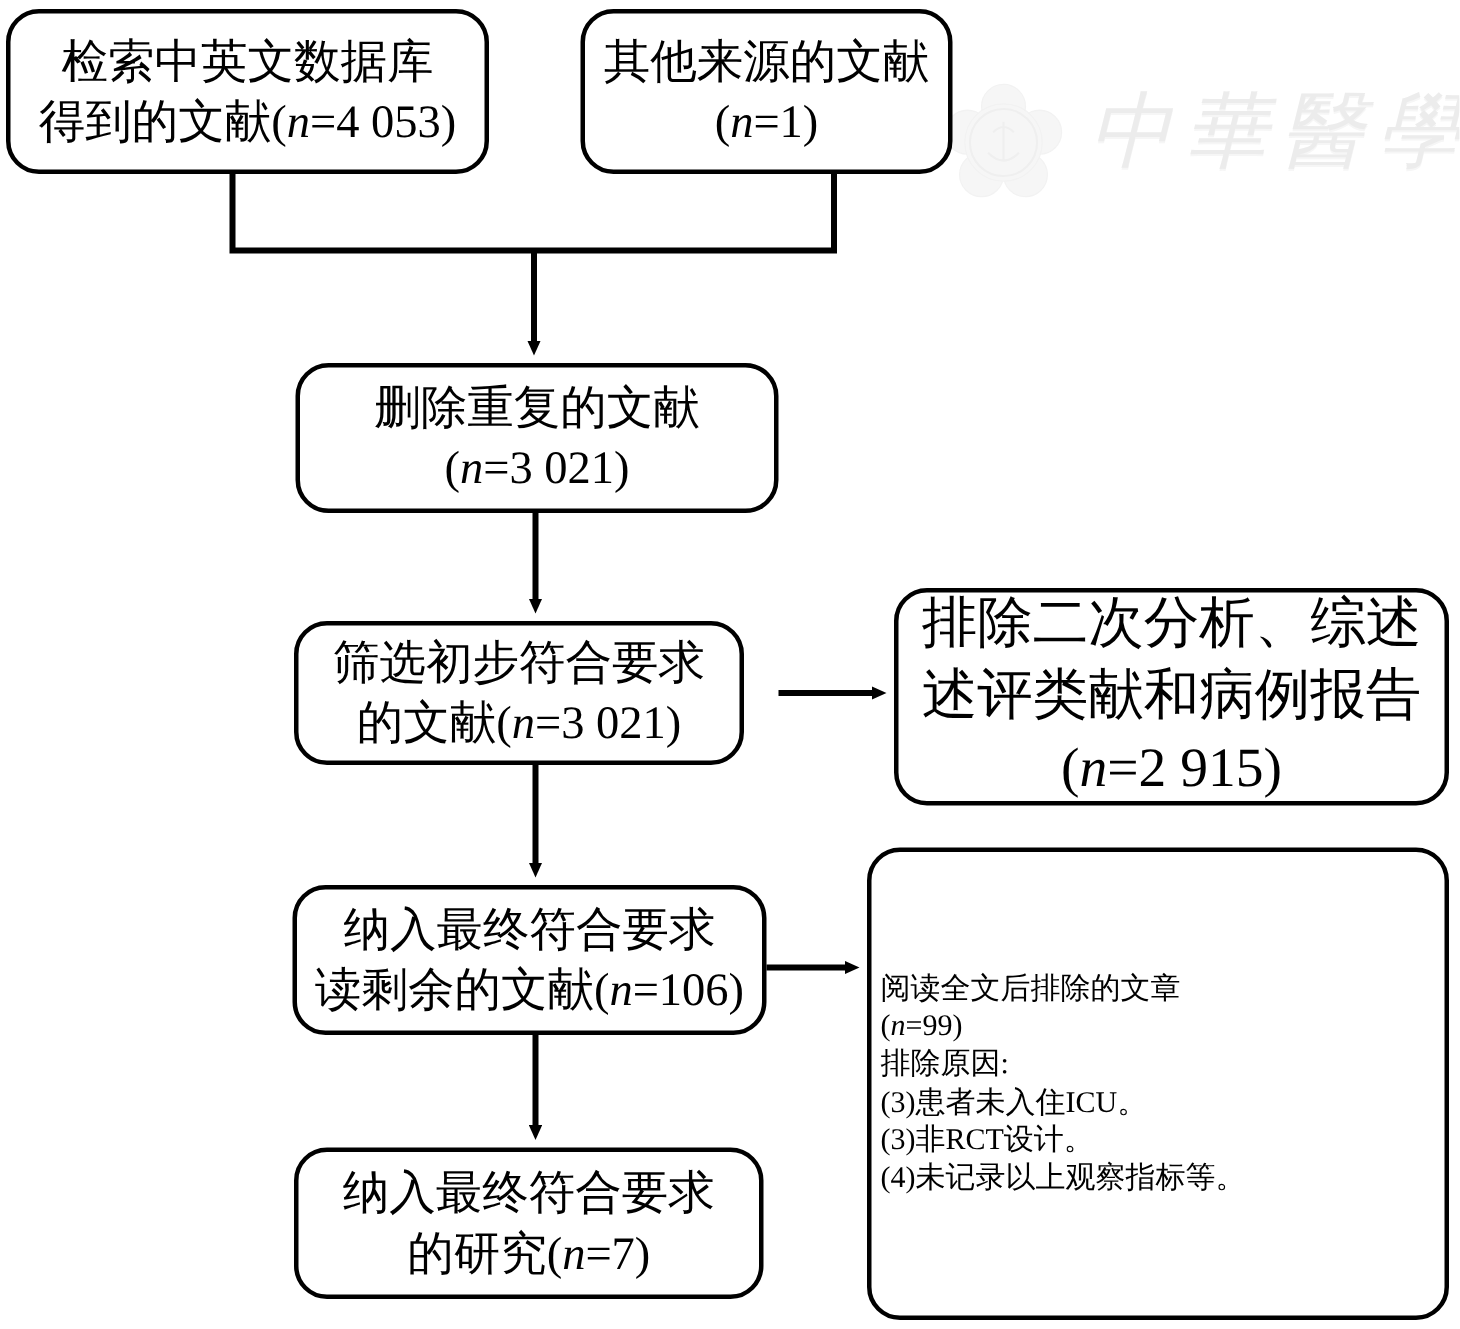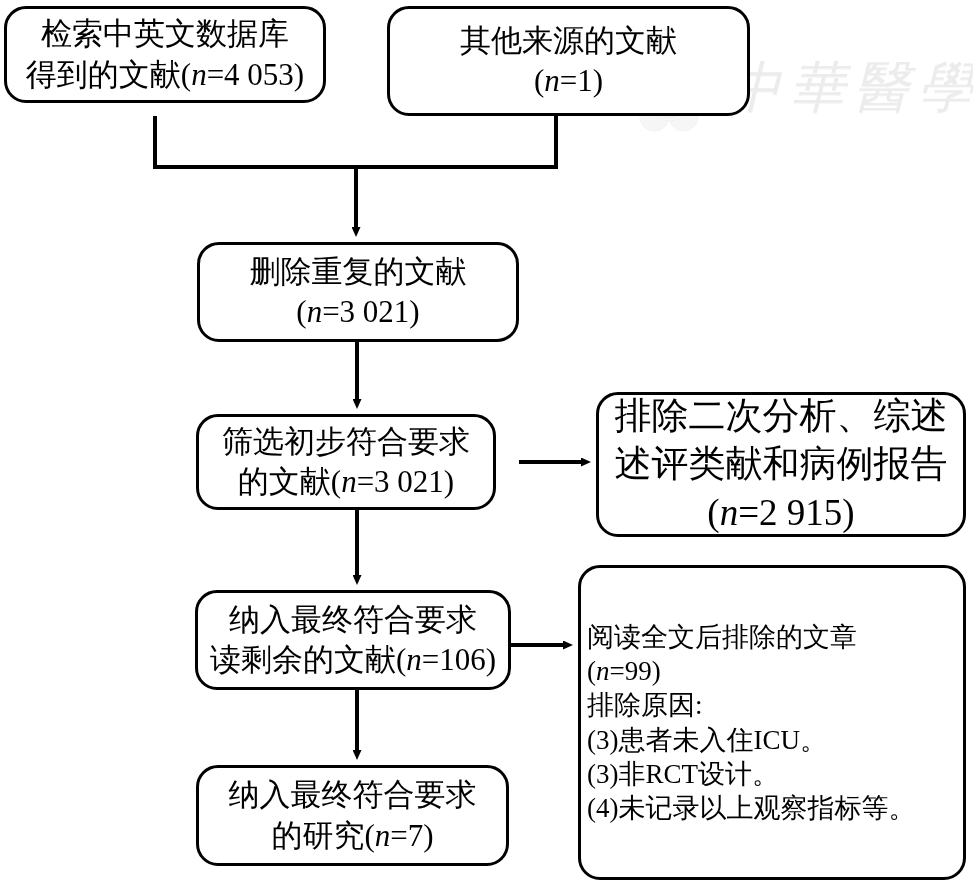--- a/index.html
+++ b/index.html
@@ -69,37 +69,37 @@
   .line {
     display: block;
     white-space: nowrap;
     font-size: 30px;
     line-height: 1.30;
   }
   .node.left .line { padding-left: 6px; }
   .ital { font-style: italic; }
 
   
-  #node-db          { left: 4px;   top: 6px;   width: 322px; height: 97px; }
-  #node-other       { left: 387px; top: 6px;   width: 363px; height: 110px; }
+  #node-db          { left: 4px;   top: 6px;   width: 322px; height: 110px; }
+  #node-other       { left: 387px; top: 6px;   width: 248px; height: 110px; }
   #node-dedup       { left: 197px; top: 242px; width: 322px; height: 100px; }
   #node-screened    { left: 196px; top: 414px; width: 300px; height: 96px;  }
   #node-excluded1   { left: 596px; top: 392px; width: 370px; height: 145px; }
   #node-fulltext    { left: 195px; top: 590px; width: 316px; height: 100px; }
   #node-excluded2   { left: 578px; top: 565px; width: 388px; height: 315px; }
   #node-included    { left: 196px; top: 765px; width: 313px; height: 101px; }
 
   #node-db .line,
   #node-other .line,
   #node-dedup .line,
   #node-screened .line,
   #node-fulltext .line,
   #node-included .line { font-size: 31px; }
   #node-excluded1 .line { font-size: 37px; }
-  #node-excluded2 .line { font-size: 27px; line-height: 1.26; }
+  #node-excluded2 .line { font-size: 20px; line-height: 1.26; }
 </style>
 </head>
 <body>
 
 <div id="canvas">
 
   <svg class="watermark wm-seal" viewBox="0 0 100 100">
     <g fill="#f0f0f0" stroke="#e8e8e8" stroke-width="1">
       <circle cx="50" cy="22" r="17"></circle>
       <circle cx="78" cy="42" r="17"></circle>

